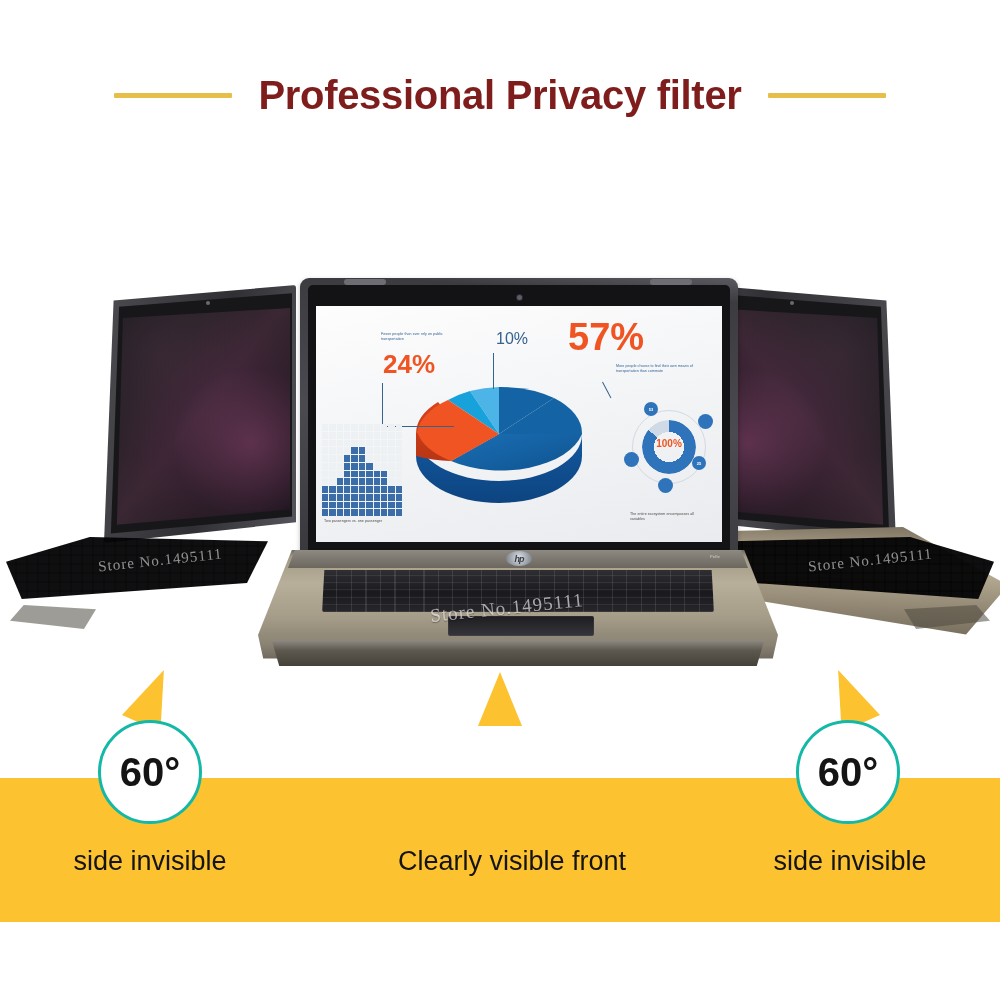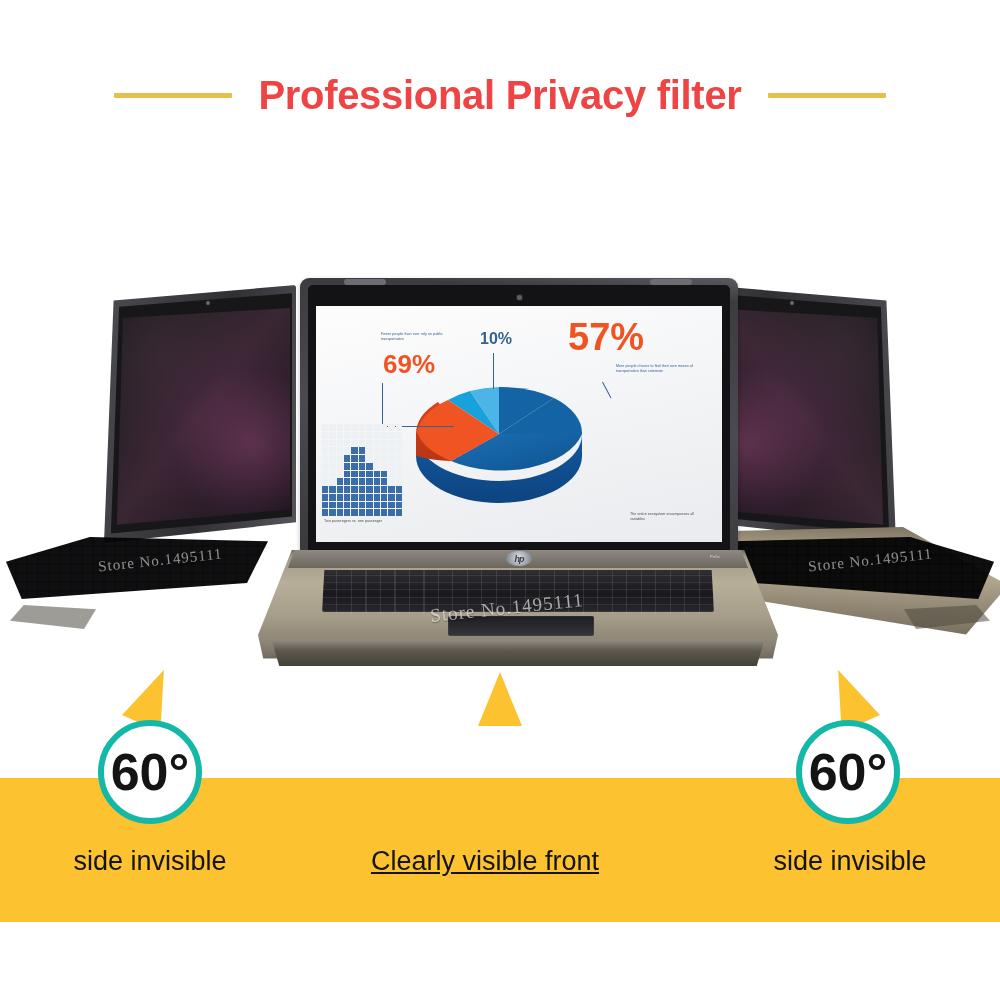--- a/index.html
+++ b/index.html
@@ -13,21 +13,21 @@
 
   
   #header {
     position: absolute;
     top: 60px; left: 0; width: 1000px; height: 70px;
     display: flex; align-items: center; justify-content: center;
     gap: 26px;
   }
   .deco-line { width: 118px; height: 5px; background: #e8be4a; border-radius: 1px; }
   #page-title {
-    font-size: 40px; font-weight: bold; color: #ef4444;
+    font-size: 40px; font-weight: bold; color: #7f1d1d;
     letter-spacing: -0.3px; white-space: nowrap;
   }
 
   
   #stage { position: absolute; top: 255px; left: 0; width: 1000px; height: 430px; }
   .screen-dark {
     position: absolute;
     background:
       radial-gradient(120% 90% at 78% 62%, rgba(150,70,120,.50) 0%, rgba(80,35,70,.22) 38%, rgba(0,0,0,0) 66%),
       radial-gradient(100% 80% at 25% 20%, rgba(90,60,80,.30) 0%, rgba(0,0,0,0) 60%),
@@ -129,21 +129,21 @@
   #screen-content {
     position: absolute; left: 58px; top: 28px; width: 406px; height: 236px;
     background: linear-gradient(168deg,#fdfdfd 0%,#f4f5f7 45%,#e9ebee 100%);
     overflow: hidden;
   }
   #infographic { position:absolute; inset:0; }
 
   .pct-big { position:absolute; font-weight:bold; color:#ef5422; line-height:1; }
   #pct-70 { left: 252px; top: 12px; font-size: 38px; }
   #pct-20 { left: 67px; top: 45px; font-size: 26px; }
-  #pct-10 { left: 164px; top: 25px; font-size: 16px; color:#35628f; font-weight:bold; }
+  #pct-10 { left: 180px; top: 25px; font-size: 16px; color:#35628f; font-weight:normal; }
 
   .note {
     position:absolute; font-size:3.6px; line-height:1.45; color:#2f5d91; width:62px;
     letter-spacing:.05px;
   }
   #note-left  { left: 65px; top: 26px; }
   #note-right { left: 300px; top: 58px; width: 84px; }
   #note-blocks{ left: 8px;  top: 213px; width: 80px; color:#4a4a4a; }
   #note-donut { left: 314px; top: 206px; width: 74px; color:#4a4a4a; }
 
@@ -250,31 +250,31 @@
     border-bottom: 58px solid #fcc22f; transform: rotate(24deg); }
   .pointer.center-tri{ left: 38px; top: 0px;
     border-left: 22px solid transparent; border-right: 22px solid transparent;
     border-bottom: 54px solid #fcc22f; }
   .pointer.right-tri { left: 40px; top: -4px;
     border-left: 22px solid transparent; border-right: 20px solid transparent;
     border-bottom: 58px solid #fcc22f; transform: rotate(-24deg); }
 
   .circle {
     position:absolute; left:8px; top:48px; width:104px; height:104px;
-    border-radius:50%; background:#ffffff; border:6px solid #14b8a6;
+    border-radius:50%; background:#ffffff; border:3px solid #14b8a6;
     display:flex; align-items:center; justify-content:center;
-    font-size:52px; font-weight:bold; color:#141414;
+    font-size:40px; font-weight:bold; color:#141414;
   }
 
   .caption {
     position:absolute; top:846px; text-align:center;
     font-size:27px; color:#141414; white-space:nowrap;
   }
   #cap-left   { left: 0px;   width: 300px; }
-  #cap-center { left: 325px; width: 320px; text-decoration: underline; }
+  #cap-center { left: 352px; width: 320px; }
   #cap-right  { left: 700px; width: 300px; }
 </style>
 </head>
 <body>
 
 <div id="header">
   <span class="deco-line"></span>
   <span id="page-title">Professional Privacy filter</span>
   <span class="deco-line"></span>
 </div>
@@ -335,21 +335,21 @@
           <path d="M95,74 L150,38 A83,47 0 0 0 95,27 Z" fill="#1464a5"></path>
 
           <path d="M95,74 L95,27 A83,47 0 0 0 66,31 Z" fill="#4cb4e7"></path>
           <path d="M95,74 L66,31 A83,47 0 0 0 44,40 Z" fill="#17a2dc"></path>
 
           <path d="M95,74 L44,40 A83,47 0 0 0 13,72 L47,101 Z" fill="#ef5422"></path>
           <path d="M95,74 L13,72 A83,47 0 0 0 47,101 Z" fill="#ef5422"></path>
         </svg>
 
         <div class="pct-big" id="pct-70">57%</div>
-        <div class="pct-big" id="pct-20">69%</div>
+        <div class="pct-big" id="pct-20">24%</div>
         <div class="pct-big" id="pct-10">10%</div>
 
         <div class="leader" id="lead-20"></div>
         <div class="leader" id="lead-20b"></div>
         <div class="leader" id="lead-10"></div>
         <div class="leader" id="lead-70"></div>
 
         <div class="note" id="note-left">Fewer people than ever rely on public transportation</div>
         <div class="note" id="note-right">More people choose to find their own means of transportation than commute</div>
         <div class="note" id="note-blocks">Two passengers vs. one passenger</div>
@@ -483,20 +483,30 @@
             <i class="on"></i>
             <i class="on"></i>
             <i class="on"></i>
             <i class="on"></i>
             <i class="on"></i>
             <i class="on"></i>
             <i class="on"></i>
             <i class="on"></i>
           </div>
 
+        <div id="donut-wrap">
+          <div id="donut-orbit"></div>
+          <div id="donut"></div>
+          <div id="donut-label">100%</div>
+          <div class="node" id="node-53">53</div>
+          <div class="node" id="node-25">25</div>
+          <div class="node" id="node-a"></div>
+          <div class="node" id="node-b"></div>
+          <div class="node" id="node-c"></div>
+        </div>
 
       </div>
     </div>
 
     <div id="base-center"></div>
     <div id="deck-top"></div>
     <div id="hp-logo">hp</div>
     <div id="brand-right">Pelle</div>
     <div id="keyboard-center"></div>
     <div id="trackpad-center"></div>

